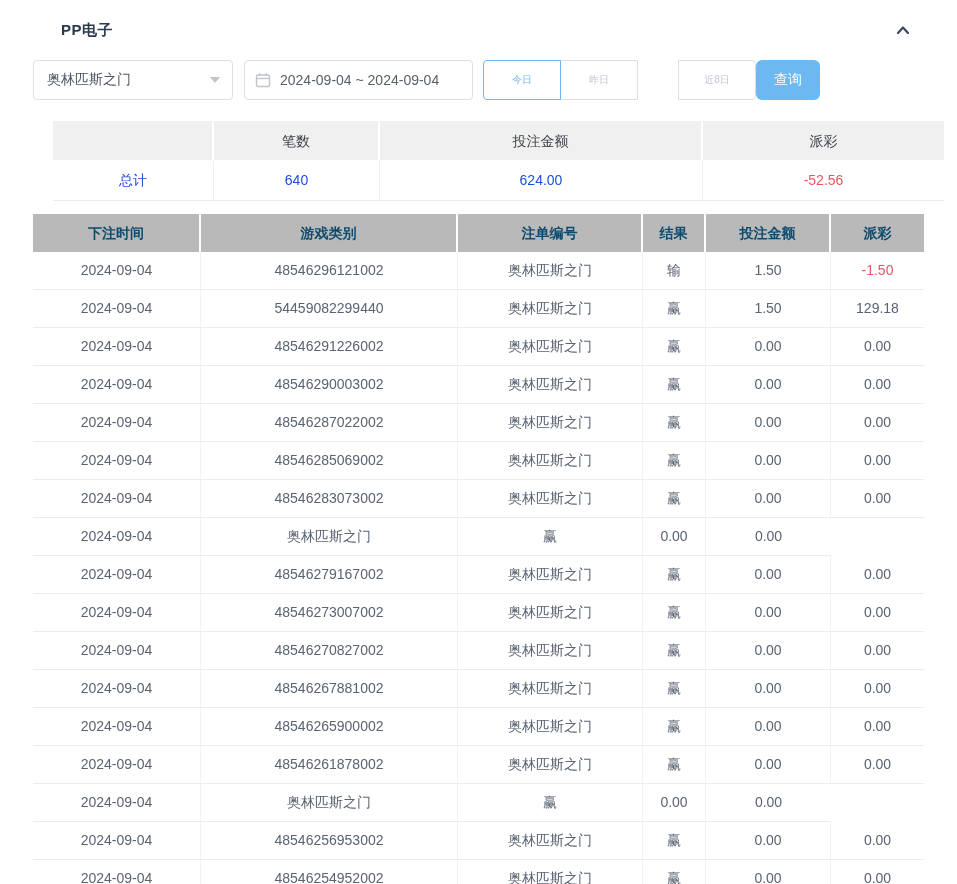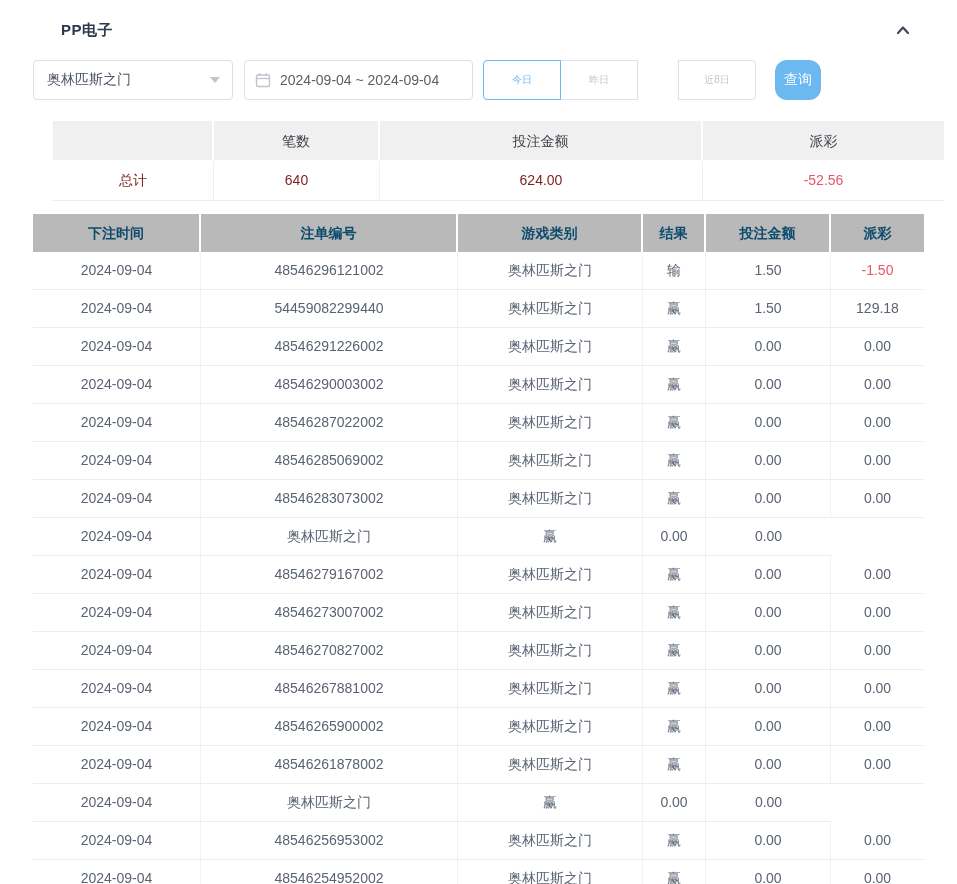--- a/index.html
+++ b/index.html
@@ -29,33 +29,33 @@
   .btn-group { display: flex; margin-left: 10px; }
   .range-btn {
     width: 78px; height: 40px; background: #fff; border: 1px solid #dcdfe6;
     font-size: 10px; color: #c2c7d0; cursor: pointer; margin-left: -1px; position: relative;
     font-family: inherit;
   }
   .range-btn:first-child { border-radius: 4px 0 0 4px; margin-left: 0; }
   .range-btn:last-child { border-radius: 0 4px 4px 0; margin-left: 40px; }
   .range-btn.active { border-color: #6cb9f2; color: #6cb9f2; z-index: 1; }
   .search-btn {
-    width: 46px; height: 40px; margin-left: 19px; border: none; border-radius: 12px;
+    width: 64px; height: 40px; border: none; border-radius: 6px;
     background: #6cb9f2; color: #ffffff; font-size: 14px; cursor: pointer; font-family: inherit;
   }
 
   
   .summary-grid { display: grid; grid-template-columns: 161px 166px 323px 241px; width: 891px; margin-left: 20px; }
   .sum-th {
     background: #f0f0f0; height: 40px; line-height: 40px; text-align: center;
     font-size: 14px; color: #3a3f47; border-right: 2px solid #ffffff; border-bottom: 1px solid #ffffff;
   }
   .sum-th:last-child { border-right: none; }
   .sum-td {
-    height: 40px; line-height: 39px; text-align: center; font-size: 14px; color: #7f1d1d;
+    height: 40px; line-height: 39px; text-align: center; font-size: 14px; color: #1d4ed8;
     background: #fff; border-right: 1px solid #f0f0f0; border-bottom: 1px solid #ececec;
   }
   .sum-td:last-child { border-right: none; }
   .summary-wrap { margin-bottom: 13px; }
 
   
   .bets-grid { display: grid; grid-template-columns: 168px 257px 185px 63px 125px 93px; width: 891px; }
   .bh {
     background: #b9b9b9; height: 38px; line-height: 38px; text-align: center;
     color: #0c4a6e; font-size: 14px; font-weight: 700; border-right: 2px solid #ffffff;
@@ -121,22 +121,22 @@
       <div class="sum-td">总计</div>
       <div class="sum-td">640</div>
       <div class="sum-td">624.00</div>
       <div class="sum-td auto-neg neg">-52.56</div>
     </div>
   </div>
 
   <div>
     <div class="bets-grid" id="bets-head">
         <div class="bh">下注时间</div>
+        <div class="bh">游戏类别</div>
         <div class="bh">注单编号</div>
-        <div class="bh">游戏类别</div>
         <div class="bh">结果</div>
         <div class="bh">投注金额</div>
         <div class="bh">派彩</div>
       </div>
     <div id="bets-body">
         <div class="bets-grid">
           <div class="bcell">2024-09-04</div>
           <div class="bcell">48546296121002</div>
           <div class="bcell">奥林匹斯之门</div>
           <div class="bcell">输</div>

